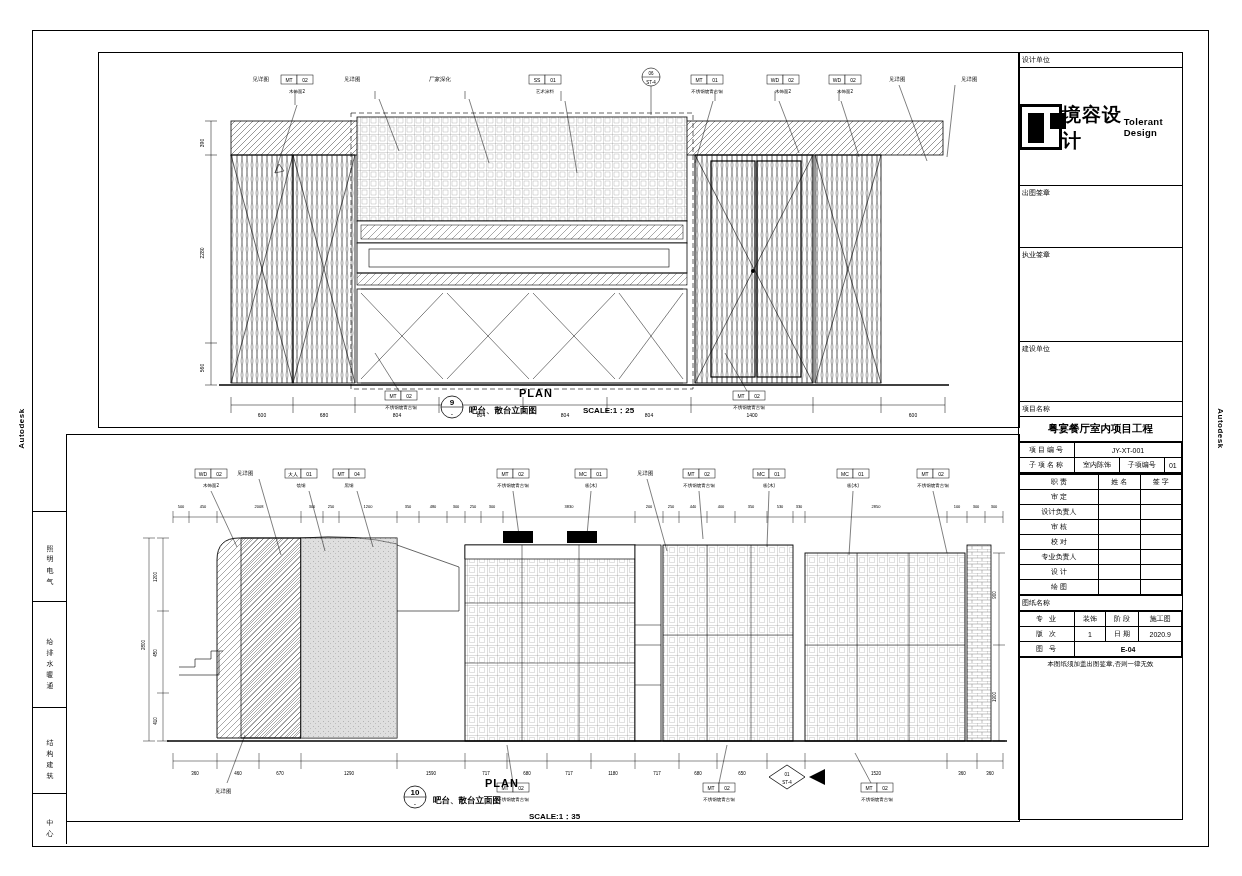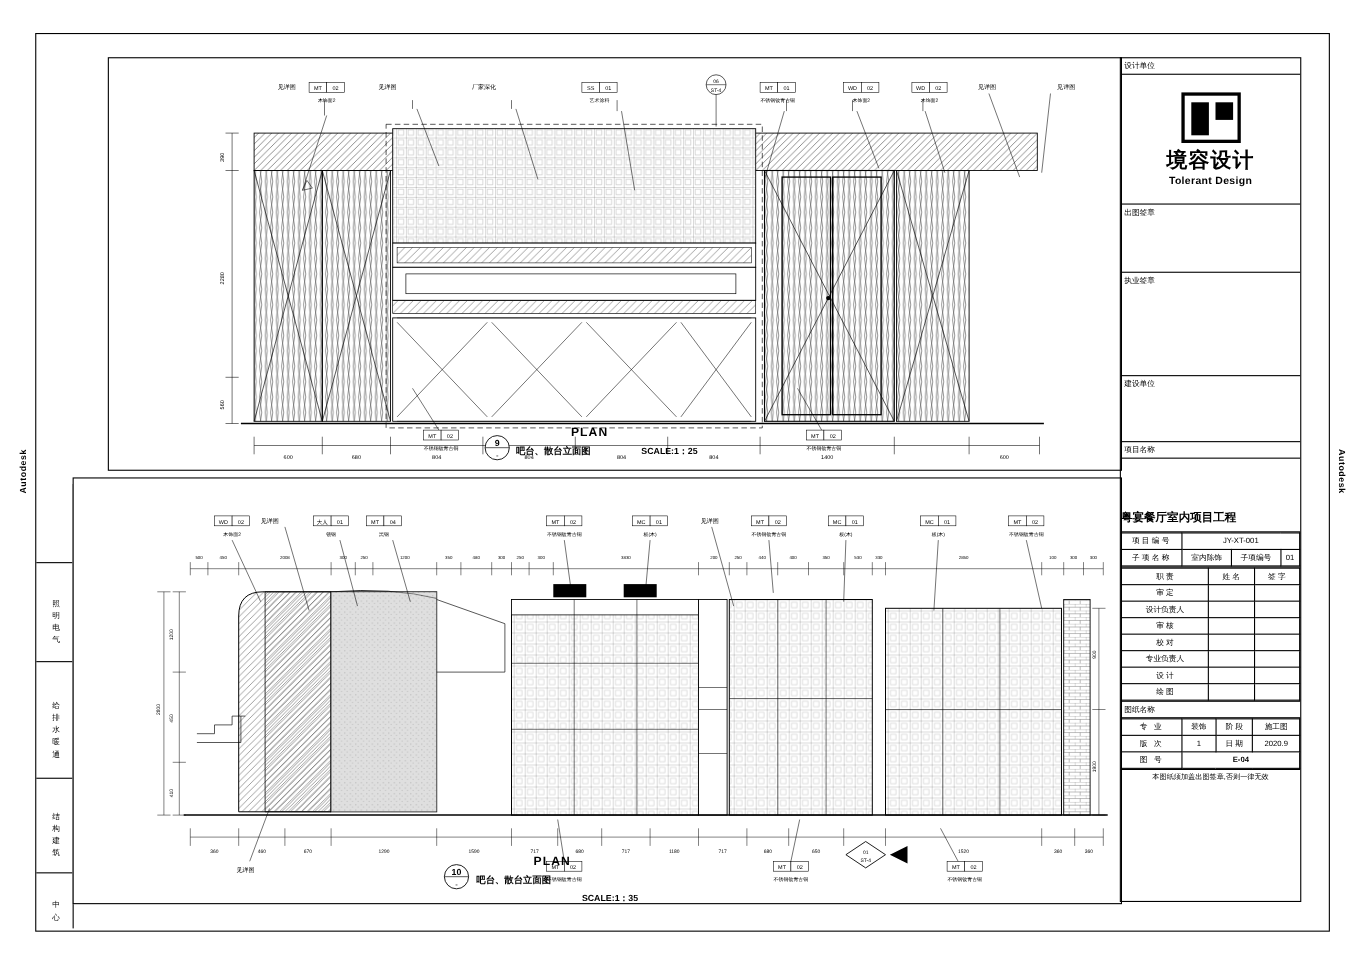--- a/index.html
+++ b/index.html
@@ -24,22 +24,22 @@
 
   
   .dwg{position:absolute;border:1px solid #000;background:#fff;overflow:hidden;}
   .dwg-top{left:98px;top:52px;width:920px;height:374px;}
   .dwg-bot{left:66px;top:434px;width:952px;height:386px;}
 
   
   .tb{position:absolute;left:1018px;top:52px;width:165px;height:768px;border:1px solid #000;box-sizing:border-box;font-size:7px;}
   .tb .row{border-bottom:1px solid #000;box-sizing:border-box;position:relative;}
   .tb .hd{padding:2px 3px;font-size:7px;}
-  .tb .big{font-size:10.5px;text-align:left;font-weight:bold;margin-top:42px;}
-  .logo-box{height:118px;display:flex;flex-direction:column;align-items:center;justify-content:center;}
+  .tb .big{font-size:10.5px;text-align:center;font-weight:bold;}
+  .logo-box{height:118px;display:flex;flex-direction:row;align-items:center;justify-content:center;}
   .logo-mark{width:54px;height:46px;border:3px solid #000;position:relative;box-sizing:border-box;}
   .logo-mark:before{content:"";position:absolute;left:6px;top:6px;width:16px;height:30px;background:#000;}
   .logo-mark:after{content:"";position:absolute;left:28px;top:6px;width:16px;height:16px;background:#000;}
   .logo-cn{font-size:19px;font-weight:bold;letter-spacing:1px;margin-top:3px;}
   .logo-en{font-size:9.5px;font-weight:bold;letter-spacing:.3px;}
   .co-cn{font-size:10px;font-weight:bold;text-align:center;}
   .co-en{font-size:5px;text-align:center;letter-spacing:-.2px;}
   .tbl{width:100%;border-collapse:collapse;font-size:7px;}
   .tbl td{border:1px solid #000;height:14px;padding:0 2px;text-align:center;}
   .tbl td.lbl{width:34%;letter-spacing:2px;}

